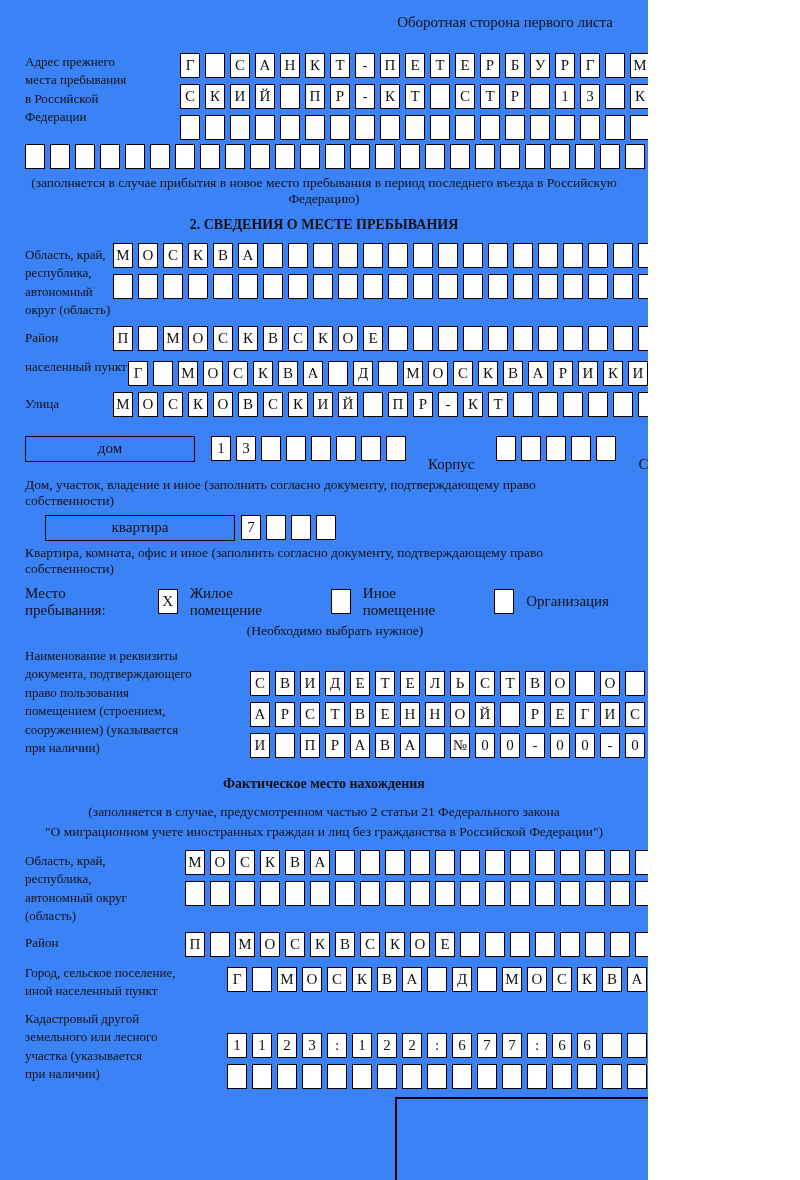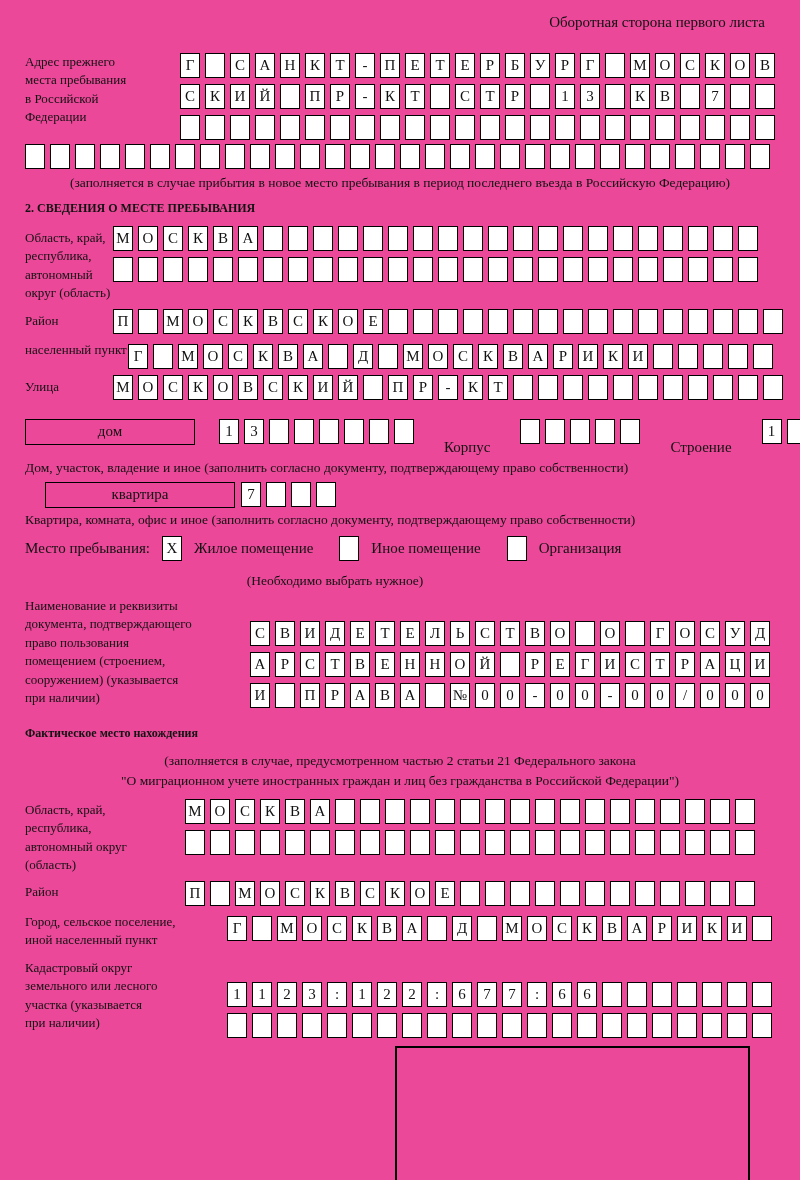--- a/index.html
+++ b/index.html
@@ -1,20 +1,20 @@
 <!DOCTYPE html>
 <html lang="ru"><head>
 <meta charset="utf-8">
 <style>
   * { margin:0; padding:0; box-sizing:border-box; }
   html,body { background:#fff; }
   .page {
     position:relative;
-    width:800px; height:1180px;
-    background:#ec4899;
+    width:648px; height:1180px;
+    background:#3b82f6;
     color:#111;
     font-family:"Liberation Serif", serif;
     font-size:15px;
     padding:14px 25px 10px 25px;
     overflow:hidden;
   }
   .header-right { text-align:right; font-size:15px; padding-right:10px; margin-bottom:22px; }
 
   .frow { display:flex; align-items:flex-start; }
   .label { line-height:1.42; font-size:13px; }
@@ -31,32 +31,32 @@
     width:20px; height:25px; flex:0 0 20px;
     border:1.7px solid #000;
     display:flex; align-items:center; justify-content:center;
     font-size:15px; font-family:"Liberation Serif", serif;
     background:#fff;
   }
   .mb4{margin-bottom:4px;} .mb6{margin-bottom:6px;} .mb8{margin-bottom:8px;}
   .mb10{margin-bottom:18px;align-items:flex-end;}
 
   .note { font-size:13.5px; text-align:center; }
-  .heading { font-weight:bold; font-size:12px; text-align:left; margin:10px 0 10px 0; }
+  .heading { font-weight:bold; font-size:14px; text-align:center; margin:10px 0 10px 0; }
 
   .labelbox {
     border:1.6px solid #000; height:26px;
     display:flex; align-items:center; justify-content:center;
     font-size:15px;
   }
   .housebox { width:170px; flex:0 0 170px; }
   .aptbox   { width:190px; flex:0 0 190px; }
   .inline-label { font-size:15px; padding:3px 6px 0 6px; white-space:nowrap;margin-top:28px; }
 
-  .stay-row { display:flex; align-items:center; gap:12px; margin:8px 0 12px 0; }
+  .stay-row { display:flex; align-items:center; gap:12px; margin:8px 0 4px 0; }
   .stay-row .opt-label { padding-right:14px; }
   .stay-note { font-size:13.5px; text-align:center; width:420px; margin-left:100px; }
 
   .big-box {
     width:355px; height:178px;
     border:2px solid #000;
     margin-left:370px;
   }
   .note-lines { text-align:center; font-size:13.5px; line-height:1.5; }
 </style>
@@ -351,21 +351,21 @@
         <span class="cell"></span>
         <span class="cell"></span>
         <span class="cell"></span>
         <span class="cell"></span>
         <span class="cell"></span>
         <span class="cell"></span>
         <span class="cell"></span>
       </div>
   </div>
 
-  <div class="frow mb4" style="align-items:center; gap:24px;">
+  <div class="frow mb4" style="align-items:center; gap:16px;">
     <div class="labelbox housebox">дом</div>
     <div class="cellrow">
         <span class="cell">1</span>
         <span class="cell">3</span>
         <span class="cell"></span>
         <span class="cell"></span>
         <span class="cell"></span>
         <span class="cell"></span>
         <span class="cell"></span>
         <span class="cell"></span>
@@ -614,21 +614,21 @@
         <span class="cell">Р</span>
         <span class="cell">И</span>
         <span class="cell">К</span>
         <span class="cell">И</span>
         <span class="cell"></span>
       </div>
   </div>
 
   <div class="frow mb8">
     <div class="label w202">
-        <div>Кадастровый округ</div>
+        <div>Кадастровый другой</div>
         <div>земельного или лесного</div>
         <div>участка (указывается</div>
         <div>при наличии)</div>
       </div>
     <div class="stack" style="padding-top:24px">
       <div class="cellrow">
           <span class="cell">1</span>
           <span class="cell">1</span>
           <span class="cell">2</span>
           <span class="cell">3</span>

